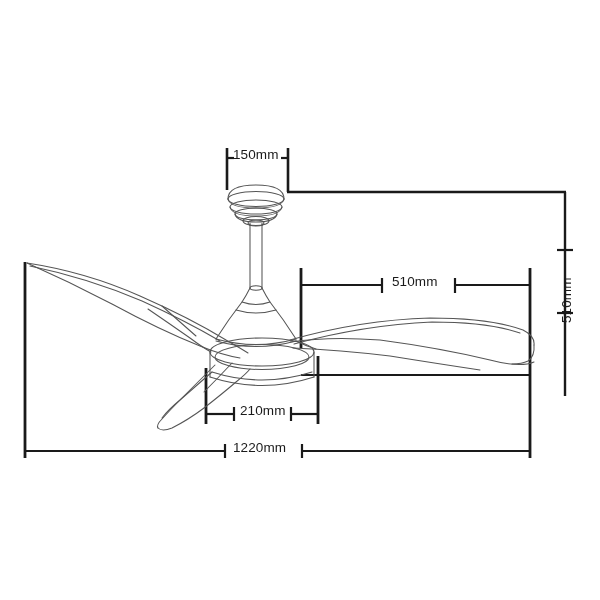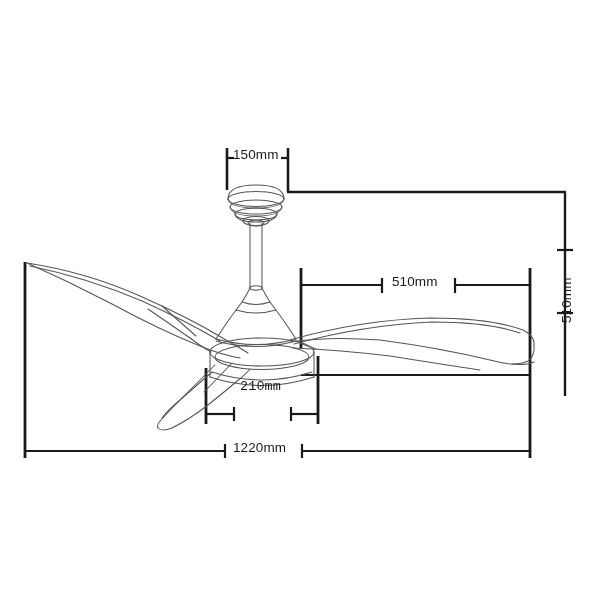--- a/index.html
+++ b/index.html
@@ -48,22 +48,21 @@
     transform: rotate(-90deg);
     transform-origin: left top;
     transform-box: border-box;
   }
   #dim-label-510-v-inner {
     display: block;
     transform: translate(-55px, 14px);
   }
   #dim-label-210 {
     left: 240px;
-    top: 380px;
-    font-family: Liberation Mono, monospace;
+    top: 404px;
   }
   #dim-label-1220 {
     left: 233px;
     top: 441px;
     text-align: center;
   }
 </style>
 </head>
 <body>
 

